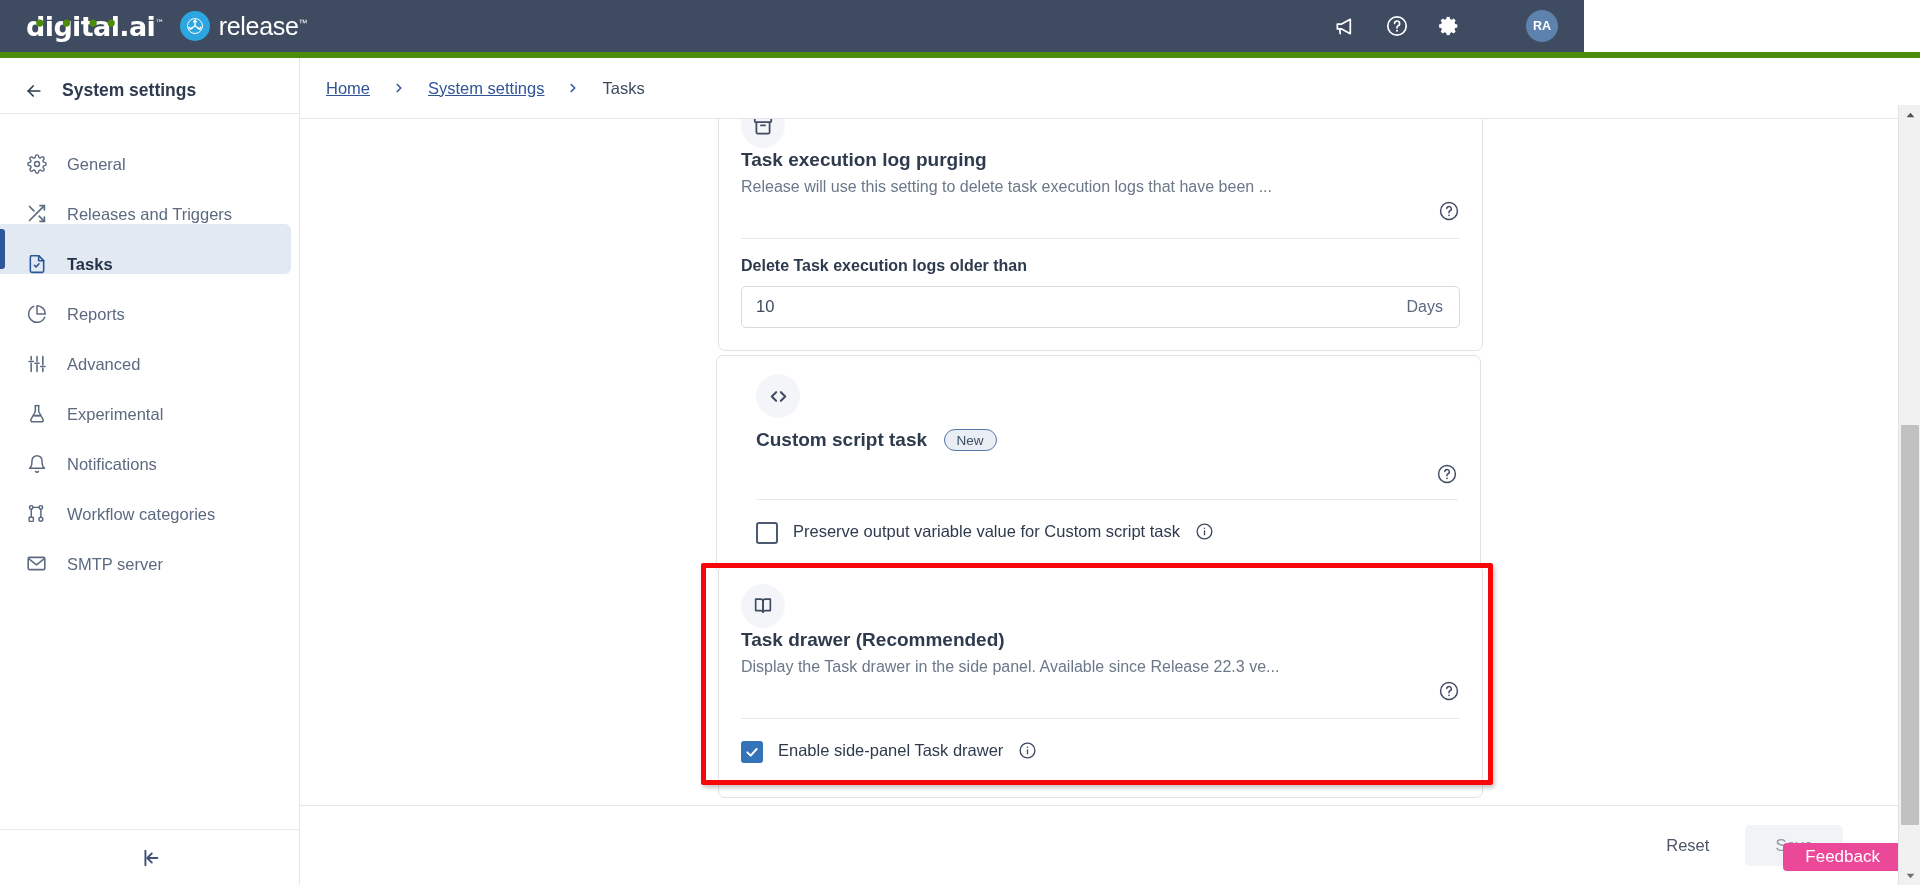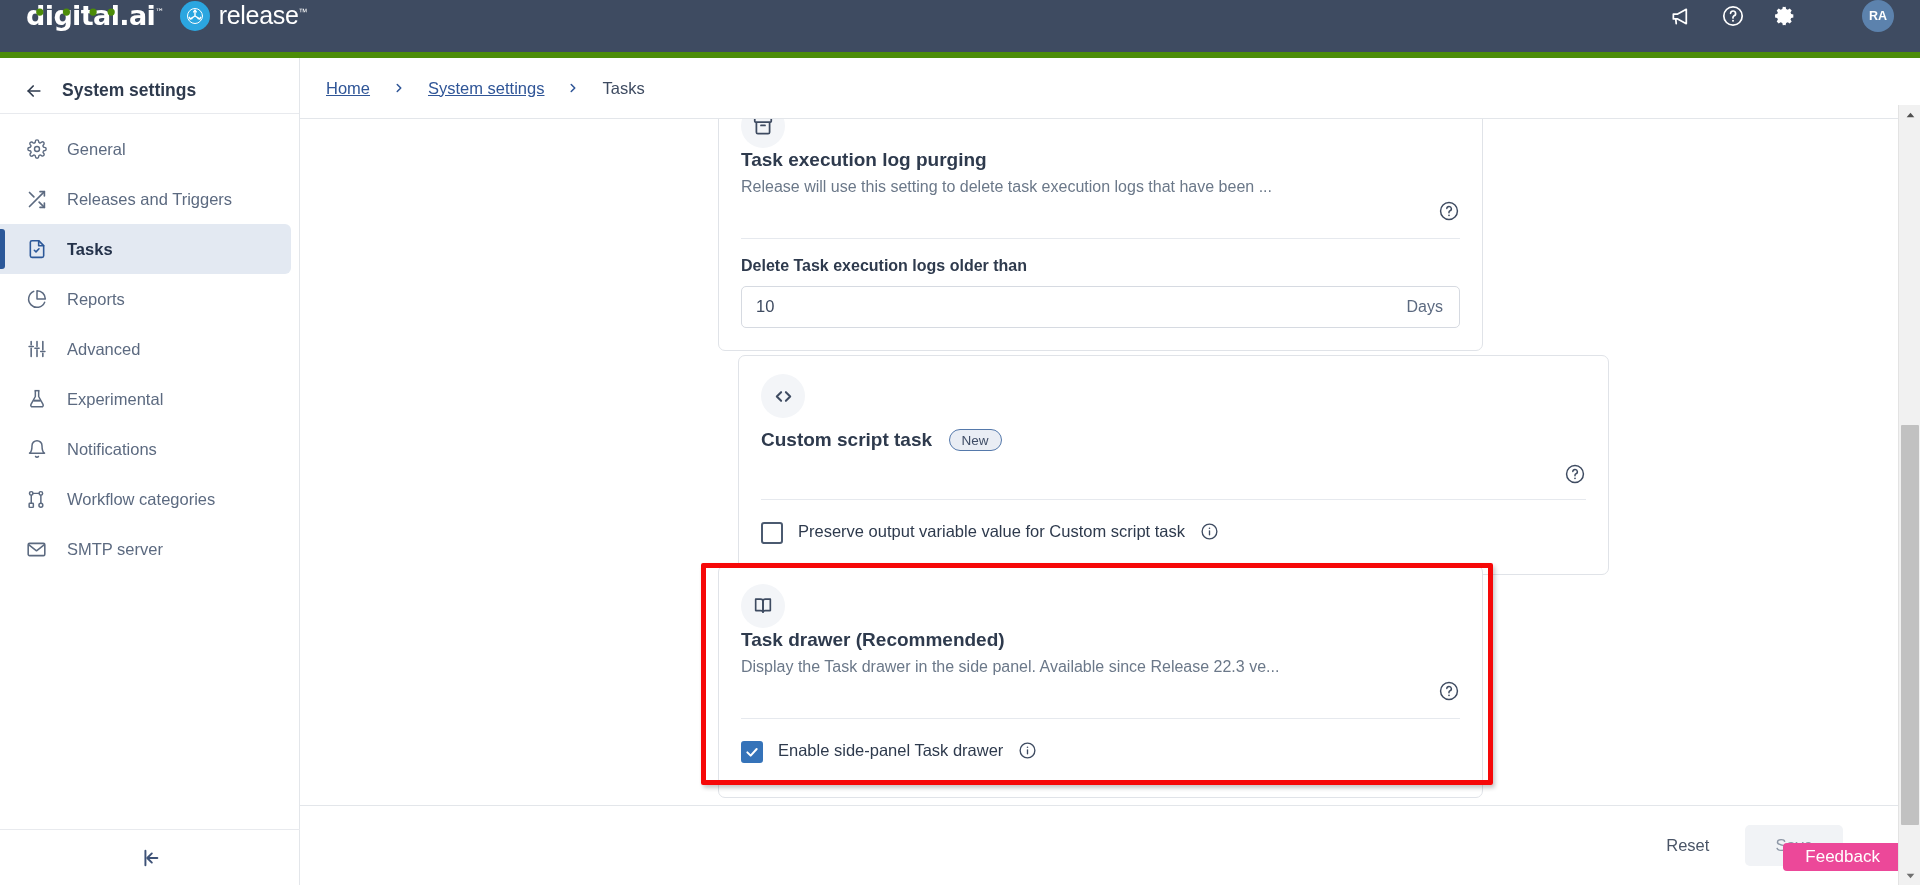--- a/index.html
+++ b/index.html
@@ -6,22 +6,22 @@
   html, body {
     width: 1920px; height: 885px;
     font-family: "Liberation Sans", sans-serif;
     background: #ffffff;
     overflow: hidden;
   }
   .app { position: relative; width: 1920px; height: 885px; }
 
   
   .topbar {
-    position: absolute; left: 0; top: 0; width: 1920px; height: 52px;
-    background: #3e4b61; display: flex; align-items: flex-start; gap: 24px;
+    position: absolute; left: 0; top: 0; width: 1584px; height: 52px;
+    background: #3e4b61; display: flex; align-items: center; gap: 24px;
   }
   .brand { display: flex; align-items: center; padding-left: 26px; gap: 16px; }
   .logo-digital {
     color: #ffffff; font-size: 27px; font-weight: 700; letter-spacing: -0.6px;
     position: relative; font-family: "DejaVu Sans", sans-serif;
   }
   .logo-dots { position: absolute; left: 0; top: 0; width: 100%; height: 100%; pointer-events: none; }
   .logo-tm { font-size: 9px; vertical-align: super; font-weight: 400; }
   .rel-wrap { display: flex; align-items: center; gap: 9px; }
   .rel-badge {
@@ -51,21 +51,21 @@
   }
   .side-head {
     height: 46px; display: flex; align-items: center; gap: 18px;
     padding-left: 24px; border-bottom: 1px solid #e8eaee; margin-top: 10px;
   }
   .side-head-title { font-size: 17.5px; font-weight: 700; color: #2e3a4d; }
   .back-arrow { width: 20px; height: 20px; display: flex; align-items: center; justify-content: center; cursor: pointer; }
 
   .side-items { padding-top: 10px; }
   .side-item {
-    position: relative; height: 50px; display: flex; align-items: center;
+    position: relative; height: 50px; display: flex; align-items: flex-end;
     gap: 20px; margin: 0 8px 0 0; padding-left: 26px; border-radius: 0 6px 6px 0;
     cursor: pointer;
   }
   .side-item .si-icon { width: 21px; height: 21px; display: flex; align-items: center; justify-content: center; flex: 0 0 21px; }
   .side-item .si-label { font-size: 16.5px; color: #5c6a80; }
   .side-item.active { background: #e3e9f2; }
   .side-item.active::before {
     content: ""; position: absolute; left: 0; top: 5px; bottom: 5px; width: 5px;
     background: #2c5899; border-radius: 0 3px 3px 0;
   }
@@ -404,21 +404,21 @@
         <div class="card-div"></div>
         <div class="card-body">
           <div class="field-label">Delete Task execution logs older than</div>
           <div class="input-row">
             <input type="text" value="10" style="">
             <span class="input-suffix">Days</span>
           </div>
         </div>
       </div>
 
-      <div class="card" style="left:438px; top:236px; width:871px;">
+      <div class="card" style="left:416px; top:236px; width:765px;padding-left:17px;">
         <div class="card-head">
           <div class="card-ico">
             <svg width="23" height="23" viewBox="0 0 24 24" fill="none" stroke="#3e4b61" stroke-width="2.1" stroke-linecap="round" stroke-linejoin="round">
               <path d="M9.5 7.5L5 12l4.5 4.5"></path>
                 <path d="M14.5 7.5L19 12l-4.5 4.5"></path>
             </svg>
           </div>
           <div class="card-texts" style="padding-top:11px;">
             <span class="card-title">Custom script task</span>
             <span class="new-pill">New</span>

